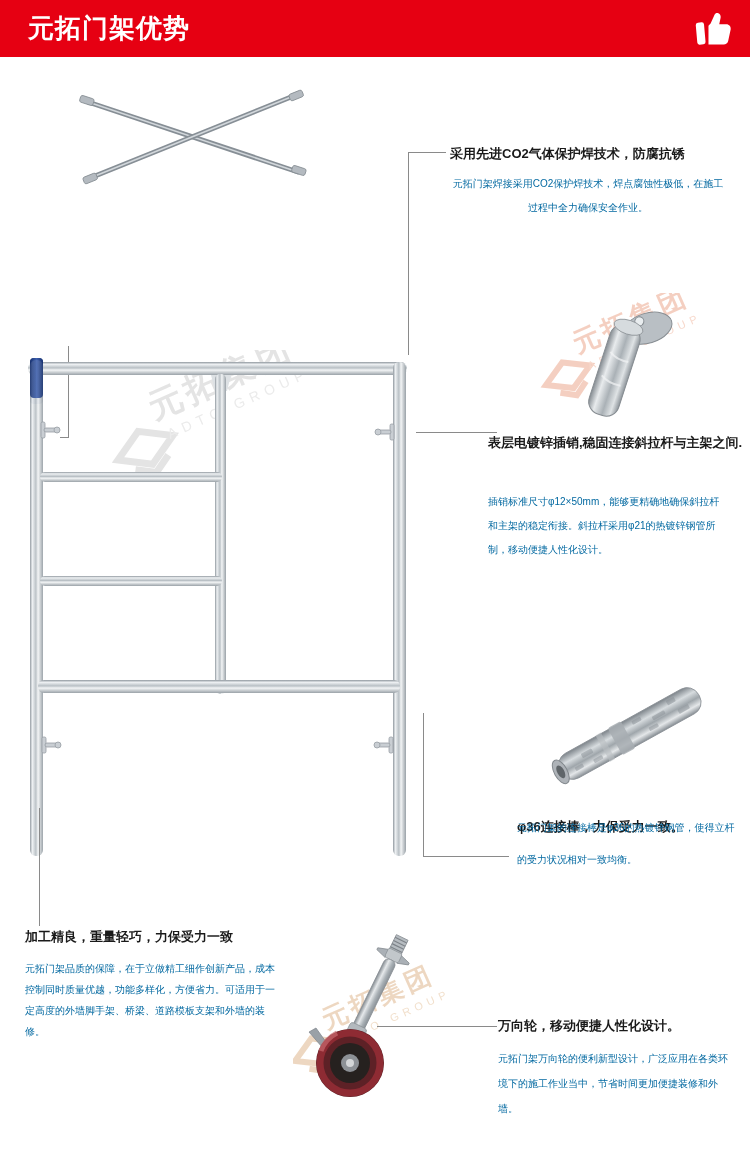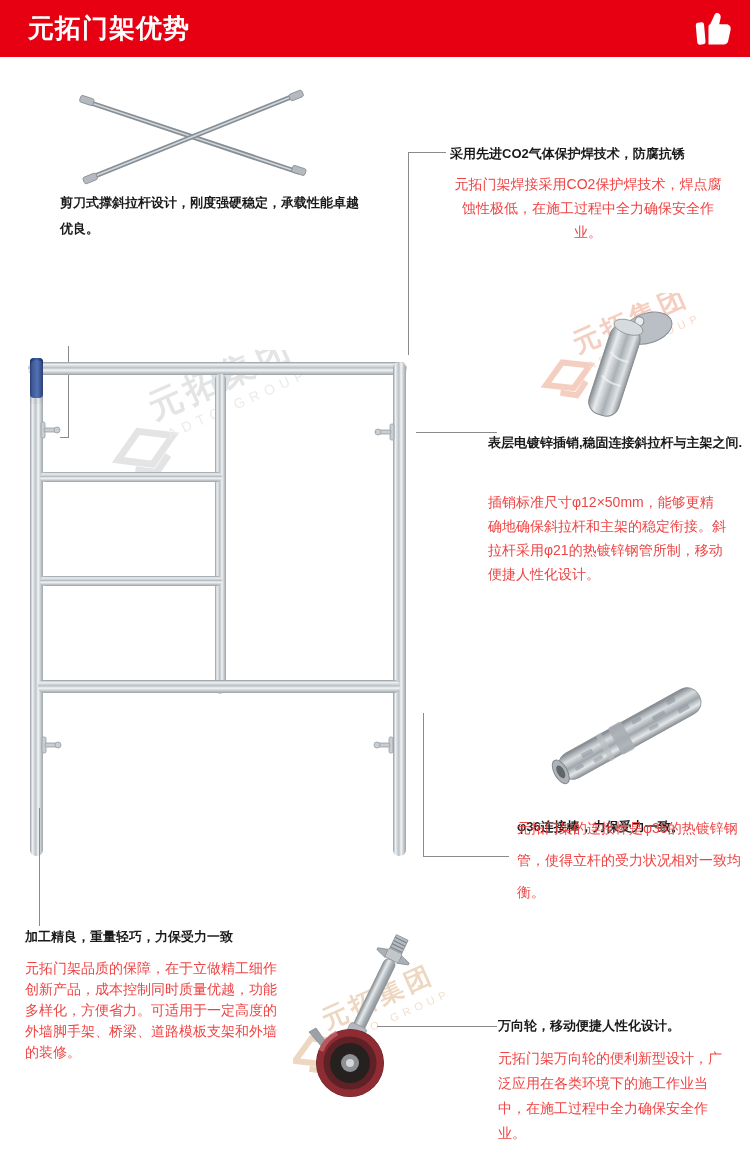--- a/index.html
+++ b/index.html
@@ -5,21 +5,21 @@
   html,body{margin:0;padding:0;background:#fff;}
   .page{position:relative;width:750px;height:1169px;background:#ffffff;overflow:hidden;
         font-family:"Liberation Sans","DejaVu Sans",sans-serif;}
   .abs{position:absolute;}
   .hdr{position:absolute;left:0;top:0;width:750px;height:57px;background:#e60012;}
   .hdr-title{position:absolute;left:28px;top:0;height:41px;line-height:57px;
              font-size:26px;font-weight:bold;color:#ffffff;letter-spacing:1px;}
   .thumb{position:absolute;right:13px;top:8px;width:46px;height:40px;}
   .h2{position:absolute;font-weight:bold;color:#1a1a1a;font-size:13px;line-height:26px;}
   .nowrap{white-space:nowrap;}
-  .p{position:absolute;color:#ef4444;font-size:14px;line-height:22px;}
+  .p{position:absolute;color:#0369a1;font-size:10px;line-height:22px;}
   .ld{position:absolute;background:#8a8a8a;}
 </style>
 </head>
 <body>
 
 <div class="page">
 
   <div class="hdr">
     <div class="hdr-title">元拓门架优势</div>
     <svg class="thumb" viewBox="0 0 50 42">
@@ -36,21 +36,20 @@
       <line x1="22" y1="98" x2="228" y2="15" stroke="#d2d7db" stroke-width="1.6" stroke-linecap="round"></line>
     </g>
     <g fill="#b4bac0" stroke="#858c92" stroke-width="0.8">
       <rect x="12" y="17" width="14" height="7" rx="2" transform="rotate(18 19 20)"></rect>
       <rect x="224" y="87" width="14" height="7" rx="2" transform="rotate(18 231 90)"></rect>
       <rect x="15" y="95" width="14" height="7" rx="2" transform="rotate(-22 22 98)"></rect>
       <rect x="221" y="12" width="14" height="7" rx="2" transform="rotate(-22 228 15)"></rect>
     </g>
   </svg>
 
-  <div class="h2" style="left:60px;top:190px;width:302px">剪刀式撑斜拉杆设计，刚度强硬稳定，承载性能卓越优良。</div>
 
   <div class="ld" style="left:68px;top:346px;width:1px;height:92px"></div>
   <div class="ld" style="left:60px;top:437px;width:9px;height:1px"></div>
 
   <div class="h2 nowrap" style="left:450px;top:141px">采用先进CO2气体保护焊技术，防腐抗锈</div>
   <div class="p" style="left:450px;top:172px;width:276px;text-align:center;line-height:24px">元拓门架焊接采用CO2保护焊技术，焊点腐蚀性极低，在施工过程中全力确保安全作业。</div>
 
   <div class="ld" style="left:408px;top:152px;width:38px;height:1px"></div>
   <div class="ld" style="left:408px;top:152px;width:1px;height:203px"></div>
 
@@ -236,15 +235,15 @@
       <path d="M-29,-12 a32,32 0 0 1 16,-18" stroke="#c96a6e" stroke-width="5" fill="none" opacity="0.7"></path>
       <circle r="20" fill="#26211f"></circle>
       <circle r="9" fill="#8d9196"></circle>
       <circle r="4" fill="#d4d6d8"></circle>
     </g>
   </svg>
 
   <div class="ld" style="left:377px;top:1026px;width:120px;height:1px"></div>
 
   <div class="h2 nowrap" style="left:498px;top:1013px">万向轮，移动便捷人性化设计。</div>
-  <div class="p" style="left:498px;top:1046px;width:233px;line-height:25px">元拓门架万向轮的便利新型设计，广泛应用在各类环境下的施工作业当中，在施工过程中全力确保安全作业。</div>
+  <div class="p" style="left:498px;top:1046px;width:233px;line-height:25px">元拓门架万向轮的便利新型设计，广泛应用在各类环境下的施工作业当中，节省时间更加便捷装修和外墙。</div>
 
 </div>
 
 </body></html>

